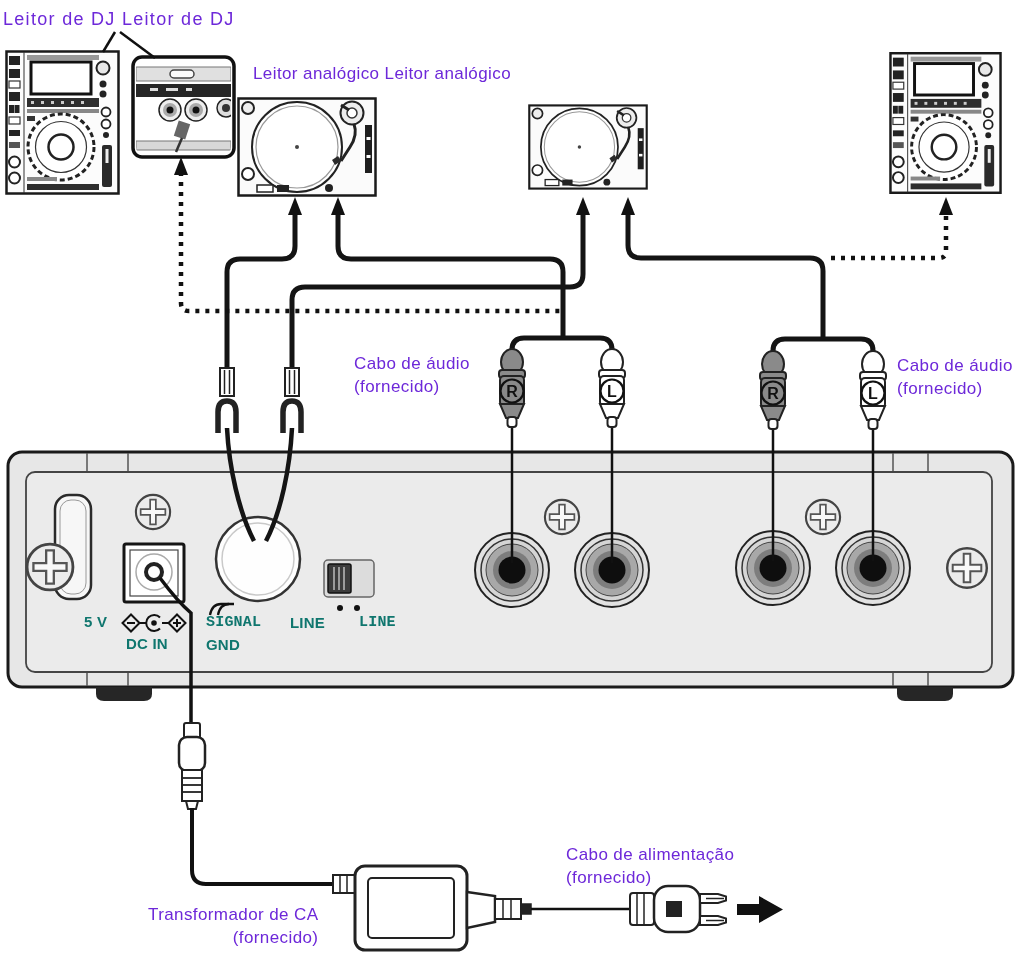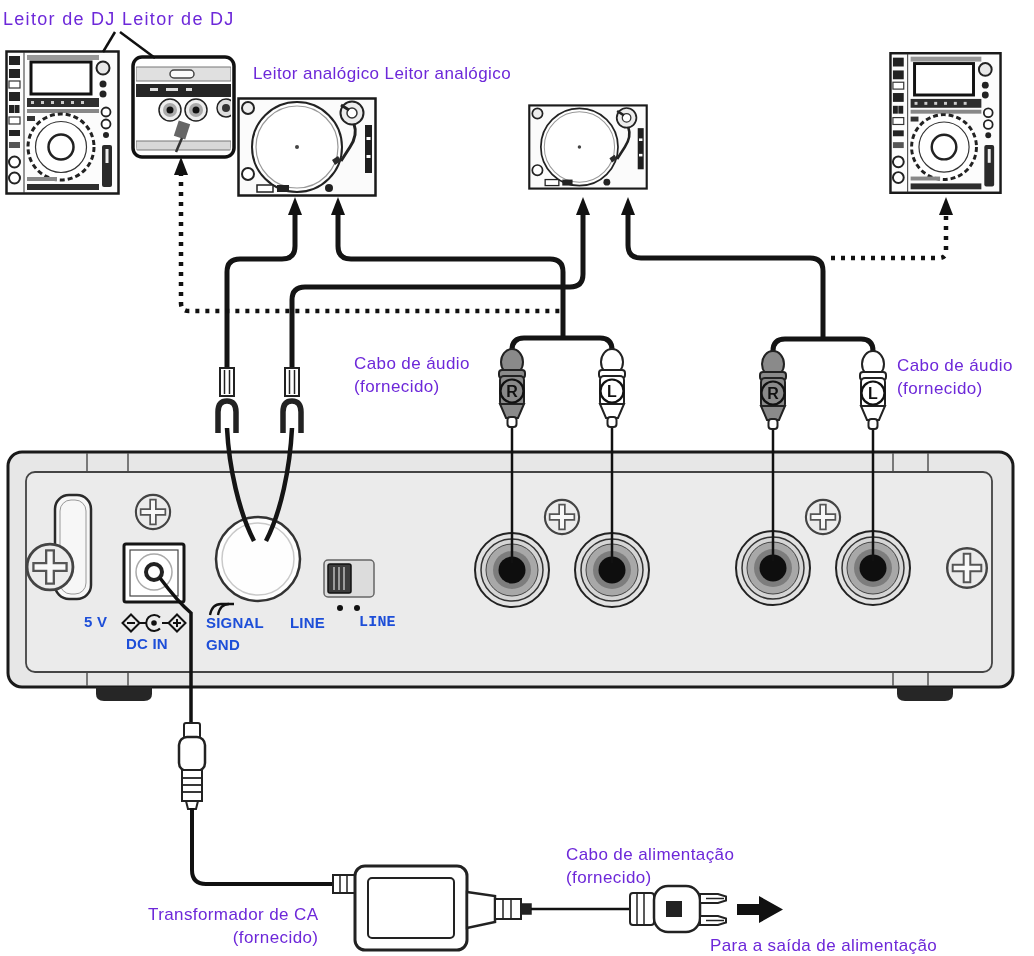--- a/index.html
+++ b/index.html
@@ -1,20 +1,20 @@
 <!DOCTYPE html>
 <html><head>
 <meta charset="utf-8">
 <style>
   html,body{margin:0;padding:0;background:#fff;}
   .canvas{position:relative;width:1034px;height:956px;background:#fff;overflow:hidden;
           font-family:"Liberation Sans", sans-serif;}
   svg.diagram{position:absolute;left:0;top:0;}
   .lbl{position:absolute;font-size:17px;color:#6d28d9;letter-spacing:.4px;white-space:nowrap;line-height:23px;}
-  .plbl{position:absolute;font-size:15px;font-weight:bold;color:#1d4ed8;letter-spacing:.2px;white-space:nowrap;}
+  .plbl{position:absolute;font-size:15px;font-weight:bold;color:#0f766e;letter-spacing:.2px;white-space:nowrap;}
   .ls-wide{letter-spacing:1.3px;}
 </style>
 </head>
 <body>
 
 <div class="canvas">
 
 <svg class="diagram" width="1034" height="956" viewBox="0 0 1034 956">
   <defs>
 
@@ -325,22 +325,21 @@
 <div class="lbl" style="left:148px;top:903px;text-align:right;">
   <div>Transformador de CA</div>
   <div>(fornecido)</div>
 </div>
 
 <div class="lbl" style="left:566px;top:835px;margin-top:8px;">
   <div>Cabo de alimentação</div>
   <div>(fornecido)</div>
 </div>
 
-<div class="lbl" style="left:710px;top:934px;">Para a saída de alimentação</div>
 
 <div class="plbl" style="left:84px;top:613px;">5 V</div>
 <div class="plbl" style="left:126px;top:635px;">DC IN</div>
-<div class="plbl" style="left:206px;top:614px;">SIGNAL</div>
+<div class="plbl" style="left:206px;top:614px;font-family:Liberation Mono, monospace;">SIGNAL</div>
 <div class="plbl" style="left:206px;top:636px;">GND</div>
 <div class="plbl" style="left:290px;top:614px;">LINE</div>
 <div class="plbl" style="left:359px;top:614px;font-family:Liberation Mono, monospace;">LINE</div>
 
 </div>
 
 </body></html>

